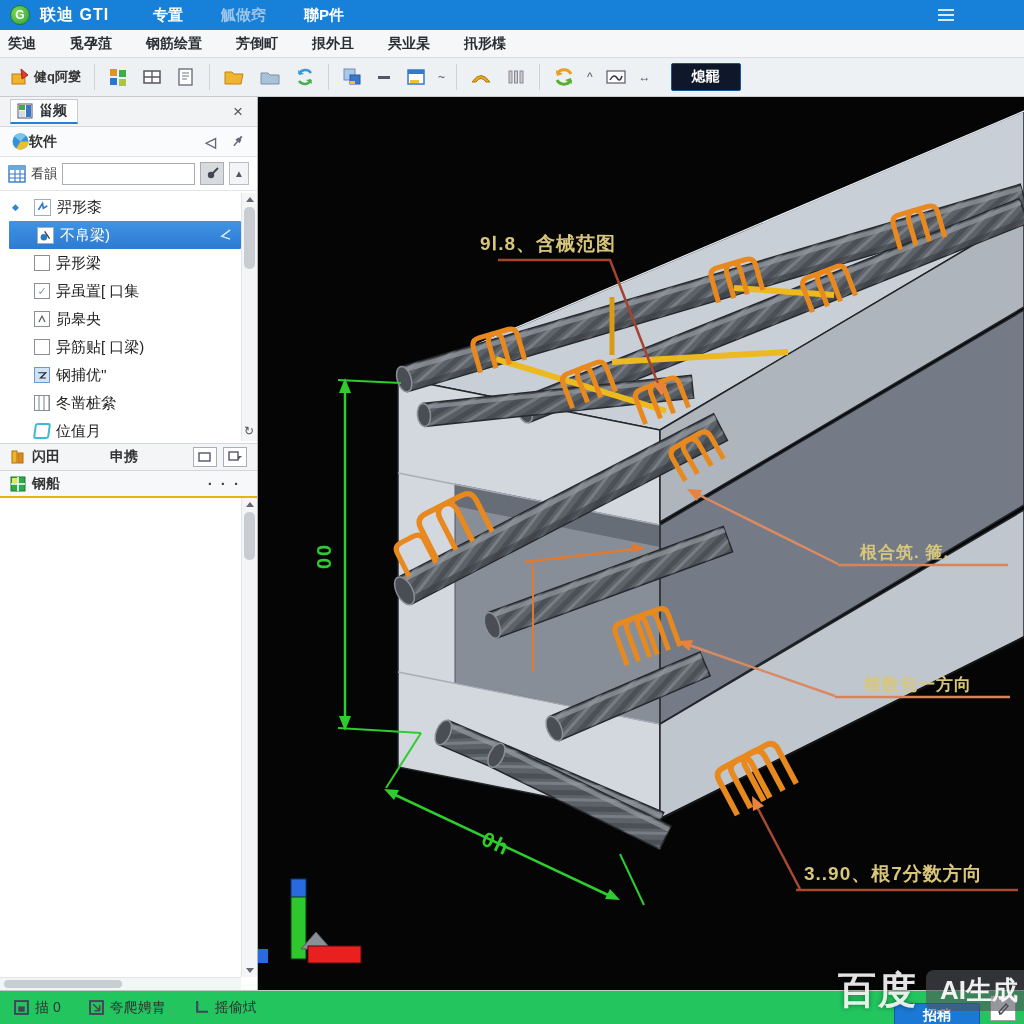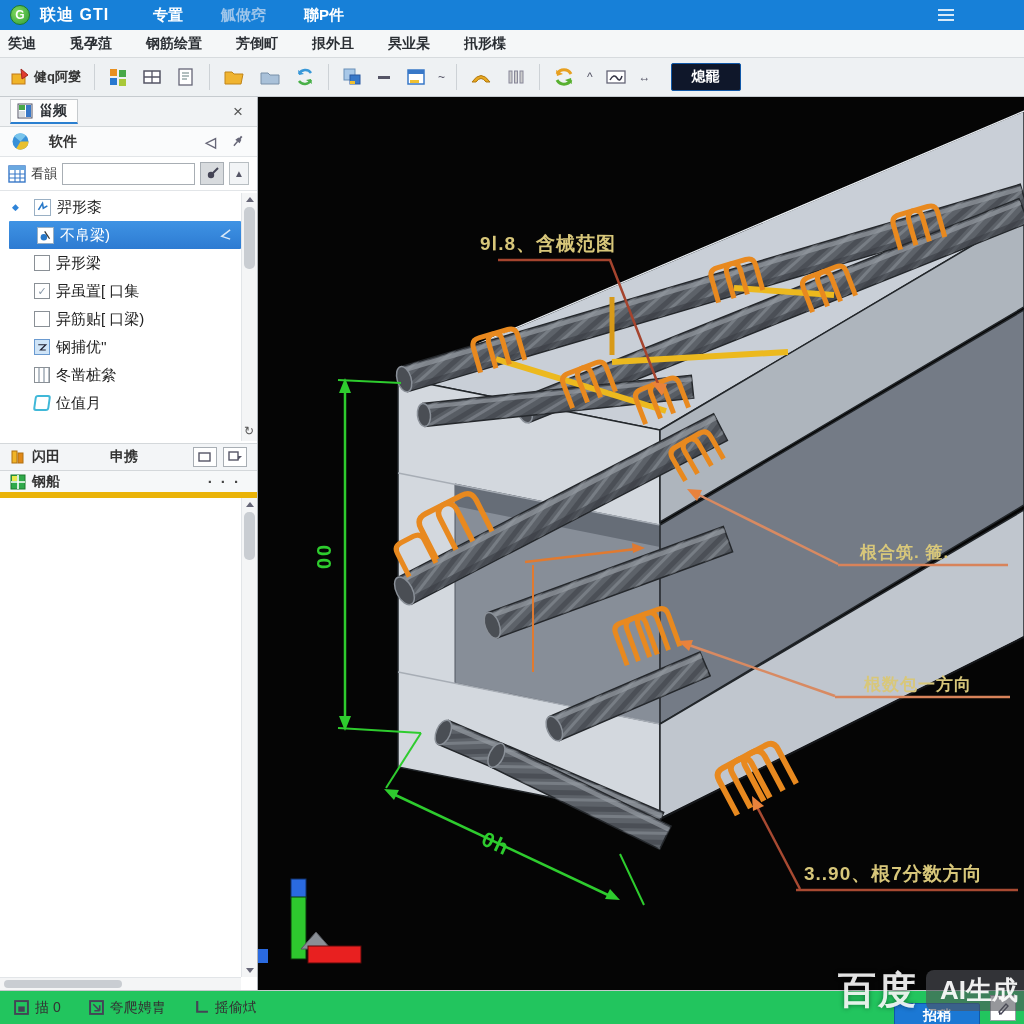--- a/index.html
+++ b/index.html
@@ -31,21 +31,21 @@
   
   .main { display:flex; height:893px; }
   .sidebar { width:258px; background:#fff; border-right:1px solid #aeb3b8; display:flex; flex-direction:column; position:relative; }
   .viewport { position:relative; width:766px; height:893px; background:#050505; }
   .viewport svg.scene { display:block; }
 
   
   .s-tabrow { height:30px; background:#f1f3f5; border-bottom:1px solid #d4d8db; display:flex; align-items:center; padding:0 10px; }
   .s-tab { display:flex; align-items:center; gap:6px; background:#fdfdfd; border:1px solid #c6cacd; border-bottom:2px solid #2a7fd0; padding:2px 10px 2px 6px; font-size:14px; font-weight:bold; color:#2a2e33; }
   .s-close { margin-left:auto; font-size:17px; color:#555; line-height:1; padding:0 4px; cursor:default; }
-  .s-modrow { height:30px; background:#fafbfc; border-bottom:1px solid #e2e5e8; display:flex; align-items:center; gap:20px; padding:0 12px; font-size:14px; font-weight:bold; color:#333; }
+  .s-modrow { height:30px; background:#fafbfc; border-bottom:1px solid #e2e5e8; display:flex; align-items:center; gap:0; padding:0 12px; font-size:14px; font-weight:bold; color:#333; }
   .s-mod-icons { margin-left:auto; display:flex; align-items:center; gap:14px; color:#667; font-size:14px; }
   .s-searchrow { height:34px; border-bottom:1px solid #e2e5e8; display:flex; align-items:center; gap:5px; padding:0 8px; }
   .s-filterlabel { font-size:13px; color:#333; white-space:nowrap; }
   .s-input { flex:1; height:22px; border:1px solid #a8aeb4; background:#fff; font-size:13px; padding:0 4px; min-width:40px; }
   .s-eyebtn { width:24px; height:23px; background:#d8dbde; border:1px solid #a8aeb4; display:flex; align-items:center; justify-content:center; }
   .s-upbtn { width:20px; height:23px; background:#f2f4f6; border:1px solid #b8bec2; display:flex; align-items:center; justify-content:center; font-size:10px; color:#556; }
 
   
   .tree { height:253px; position:relative; border-bottom:1px solid #d4d8db; padding-top:2px; }
   .trow { height:28px; display:flex; align-items:center; gap:6px; padding-left:34px; font-size:15px; color:#222; position:relative; }
@@ -61,21 +61,21 @@
   .rail { position:absolute; top:2px; right:0; width:16px; bottom:2px; background:#f4f5f6; border-left:1px solid #e2e5e8; }
   .rail .arrow-up { position:absolute; top:4px; left:4px; width:0; height:0; border-left:4px solid transparent; border-right:4px solid transparent; border-bottom:5px solid #667; }
   .rail .arrow-dn { position:absolute; bottom:4px; left:4px; width:0; height:0; border-left:4px solid transparent; border-right:4px solid transparent; border-top:5px solid #667; }
   .rail .thumb { position:absolute; top:14px; left:2px; width:11px; border-radius:5px; background:#c9cdd2; }
   .rail .refresh { position:absolute; bottom:3px; left:2px; font-size:12px; color:#555; }
 
   .s-foot1 { height:27px; background:#f3f5f7; border-bottom:1px solid #d4d8db; display:flex; align-items:center; gap:6px; padding:0 10px; font-size:14px; font-weight:bold; color:#333; }
   .s-foot1 .mid { margin-left:44px; font-weight:bold; }
   .s-foot1 .btns { margin-left:auto; display:flex; gap:6px; }
   .fbtn { width:24px; height:20px; background:#fff; border:1px solid #a8aeb4; display:flex; align-items:center; justify-content:center; }
-  .s-foot2 { height:27px; background:#f6f8f9; border-bottom:6px solid #eab308; display:flex; align-items:center; gap:6px; padding:0 10px; font-size:14px; font-weight:bold; color:#333; }
+  .s-foot2 { height:27px; background:#f6f8f9; border-bottom:2px solid #eab308; display:flex; align-items:center; gap:6px; padding:0 10px; font-size:14px; font-weight:bold; color:#333; }
   .s-foot2 .dots { margin-left:auto; margin-right:6px; font-size:15px; color:#444; letter-spacing:2px; }
   .s-empty { flex:1; position:relative; background:#fff; }
   .hrail { position:absolute; left:0; right:16px; bottom:0; height:13px; background:#f4f5f6; border-top:1px solid #e2e5e8; }
   .hrail .hthumb { position:absolute; top:2px; left:4px; width:118px; height:8px; border-radius:4px; background:#c9cdd2; }
 
   
   .statusbar { height:34px; background:#22c55e; border-top:1px solid #c5cacd; display:flex; align-items:center; padding:0 14px; gap:10px; }
   .sitem { display:flex; align-items:center; gap:6px; font-size:14px; color:#333; margin-right:18px; }
   .confirmbtn { margin-left:auto; width:86px; height:25px; background:#1b78d4; border:1px solid #1058a8; color:#fff; font-size:14px; font-weight:bold; display:flex; align-items:center; justify-content:center; border-radius:2px;margin-top:16px; }
   .penbox { width:26px; height:26px; background:#fff; border:1px solid #9aa0a6; display:flex; align-items:center; justify-content:center; margin-right:-6px; }
@@ -292,20 +292,28 @@
                 <polyline points="13,2 4,9 13,12" fill="none" stroke="#d8e8f8" stroke-width="1.6"></polyline>
               </svg></span>
         </div>
         <div class="trow">
           <span class="cbox"></span>
           <span>异形梁</span>
         </div>
         <div class="trow">
           <span class="cbox">✓</span>
           <span>异虽置[ 口集</span>
+        </div>
+        <div class="trow">
+          <span class="cbox">
+              <svg width="12" height="12" viewBox="0 0 16 16">
+                <path d="M4,12 L8,4 L12,12" fill="none" stroke="#556" stroke-width="1.6"></path>
+              </svg>
+            </span>
+          <span>昴皋央</span>
         </div>
         <div class="trow">
           <span class="cbox"></span>
           <span>异筋贴[ 口梁)</span>
         </div>
         <div class="trow">
           <span class="cbox bluedoc">
               <svg width="12" height="12" viewBox="0 0 16 16">
                 <path d="M3,5 H13 L6,12 H13" fill="none" stroke="#223" stroke-width="1.6"></path>
               </svg>

